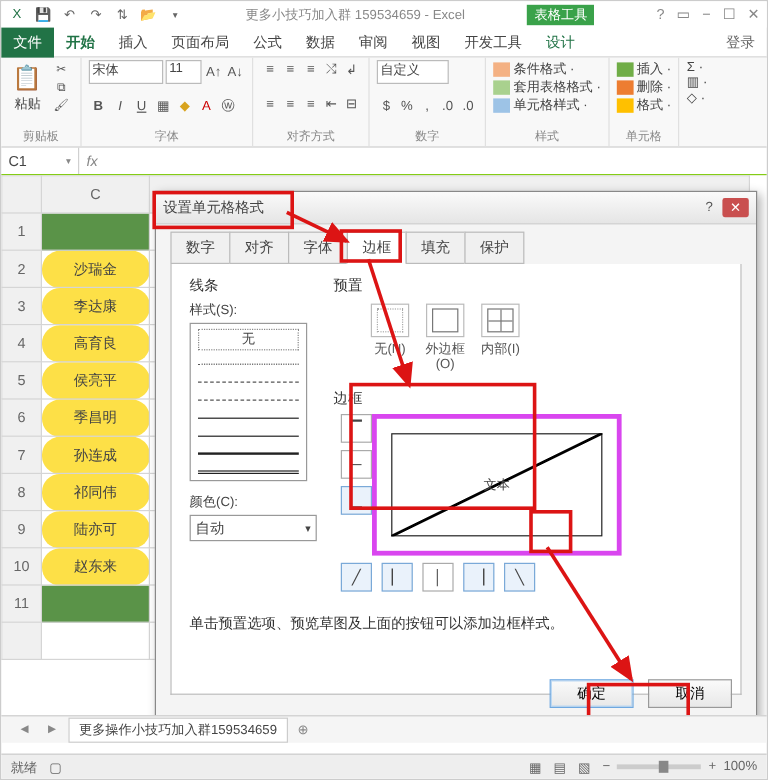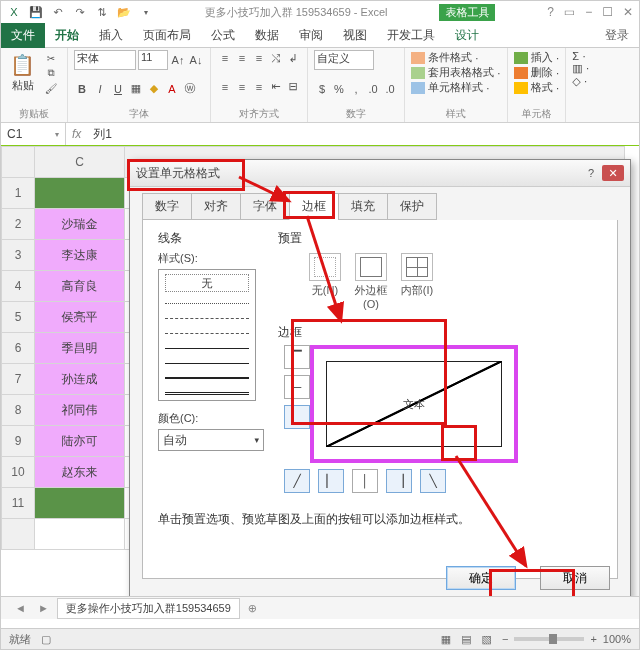--- a/index.html
+++ b/index.html
@@ -45,21 +45,21 @@
   .fcontent{flex:1;padding:0 6px;}
   
   .gridwrap{position:relative;height:460px;overflow:hidden;}
   table.sheet{border-collapse:collapse;table-layout:fixed;}
   table.sheet td,table.sheet th{border:1px solid #d5d5d5;font-size:12px;text-align:center;padding:0;height:30px;}
   th.corner{background:#f0f0f0;width:32px;height:20px;}
   th.colhead{background:#f0f0f0;font-weight:normal;color:#666;height:20px;}
   th.rowhead{background:#f0f0f0;font-weight:normal;color:#666;width:32px;}
   td.cell{background:#fff;}
   td.greensel{background:#5a9348;}
-  td.hl{background:#f0abfc;}
+  td.hl{background:#fde047;border-radius:15px;}
   col.c1{width:90px;} col.c2{width:500px;}
   
   .sheetbar{position:absolute;bottom:30px;left:0;right:0;height:22px;background:#f5f5f5;border-top:1px solid #ccc;display:flex;align-items:center;gap:4px;padding-left:10px;font-size:11px;}
   .navarrow{color:#888;padding:0 4px;}
   .sheettab{background:#fff;border:1px solid #ccc;padding:2px 8px;}
   .statusbar{position:absolute;bottom:0;left:0;right:0;height:20px;background:#eee;border-top:1px solid #ccc;display:flex;align-items:center;font-size:11px;color:#666;padding:0 8px;gap:10px;}
   .statusbar .spacer{flex:1;}
   
   .dialog{position:absolute;left:128px;top:158px;width:500px;height:440px;background:#f4f4f4;border:1px solid #888;box-shadow:3px 3px 8px rgba(0,0,0,0.3);}
   .dlg-title{height:26px;background:linear-gradient(#fafafa,#e5e5e5);display:flex;align-items:center;padding:0 6px;border-bottom:1px solid #ccc;}
@@ -92,21 +92,21 @@
   .preview-area{position:relative;width:200px;height:110px;border:4px solid #d946ef;background:#fff;margin-left:32px;}
   .preview-inner{position:absolute;left:12px;top:12px;right:12px;bottom:12px;border:1px solid #222;}
   .preview-diag{position:absolute;left:12px;top:12px;right:12px;bottom:12px;}
   .preview-diag:after{content:"";position:absolute;left:0;top:0;right:0;bottom:0;background:linear-gradient(to bottom right,transparent 49%,#000 49.5%,#000 50.5%,transparent 51%);}
   .preview-text{position:absolute;left:50%;top:50%;transform:translate(-50%,-50%);font-size:11px;}
   .side-btns{position:absolute;left:6px;top:0;display:flex;flex-direction:column;gap:6px;}
   .bbtn{width:24px;height:22px;background:#fff;border:1px solid #aaa;display:inline-flex;align-items:center;justify-content:center;font-size:12px;}
   .bbtn.blue{border:1px solid #7aa9d8;background:#eaf2fb;}
   .bottom-btns{display:flex;gap:8px;margin:6px 0 0 6px;}
   .hint{clear:both;font-size:12px;color:#333;margin-top:16px;}
-  .dlg-footer{position:absolute;bottom:10px;right:20px;display:flex;gap:24px;}
+  .dlg-footer{position:absolute;bottom:10px;right:20px;display:flex;gap:12px;}
   .dlg-footer button{width:70px;height:24px;background:linear-gradient(#fafafa,#e8e8e8);border:1px solid #999;font-size:12px;}
   .dlg-footer button.primary{border:1px solid #6fa8e0;box-shadow:0 0 0 1px #bcd8f2 inset;}
   
   .redbox{position:absolute;border:3px solid #dc1414;pointer-events:none;}
   .redarrow{position:absolute;pointer-events:none;transform-origin:top left;}
   
   .watermark{position:absolute;right:16px;bottom:30px;color:#fff;font-size:15px;font-style:italic;text-shadow:1px 1px 2px #000,-1px -1px 2px #000;}
   .zoom{display:flex;align-items:center;gap:6px;}
   .zoom .track{width:70px;height:4px;background:#ccc;position:relative;}
   .zoom .thumb{position:absolute;left:50%;top:-3px;width:8px;height:10px;background:#888;}
@@ -250,21 +250,20 @@
       <div class="glabel">&nbsp;</div>
     </div>
   </div>
 
   <div class="fbar">
     <div class="namebox">
       <span>C1</span>
         <span class="dd">▾</span>
     </div>
     <div class="fxlabel">fx</div>
-    <div class="fcontent">列1</div>
   </div>
 
   <div class="gridwrap">
     <table class="sheet">
       <colgroup>
           <col style="width:32px;">
           <col class="c1">
           <col class="c2">
         </colgroup>
       <tbody>

